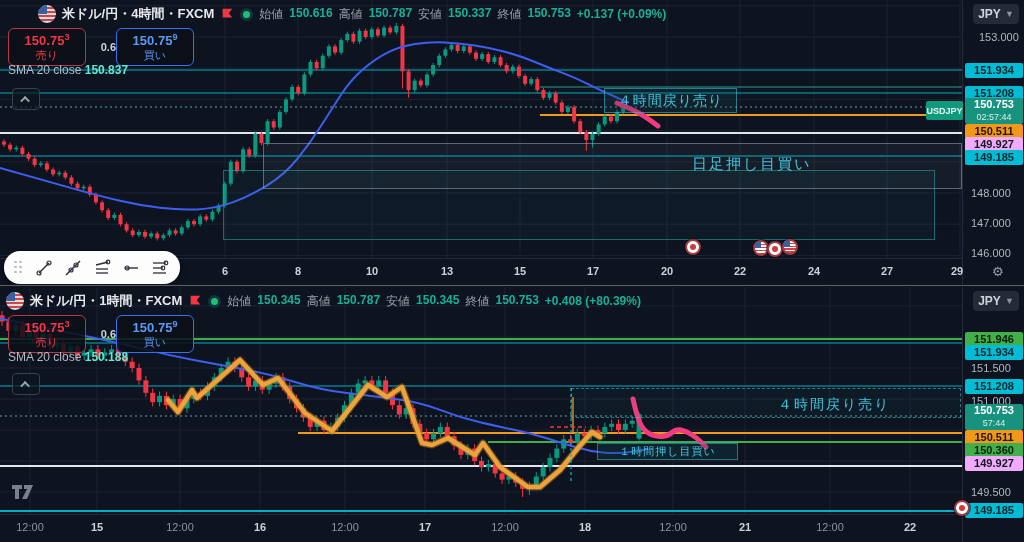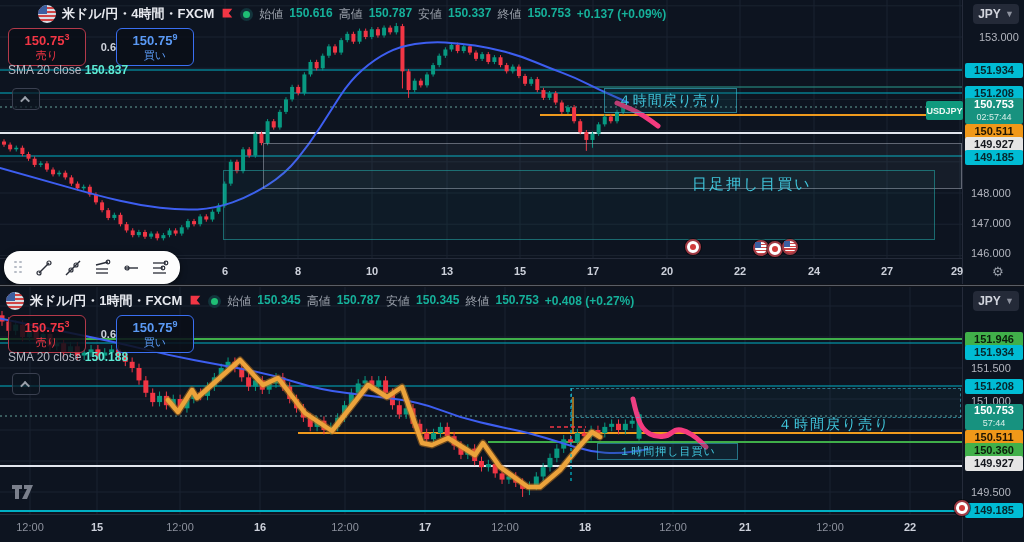--- a/index.html
+++ b/index.html
@@ -10,21 +10,21 @@
   .chart{position:absolute;left:0;top:0;}
   svg{display:block;}
   .paxis{position:absolute;left:962px;top:0;width:62px;bottom:0;border-left:1px solid #252b3a;background:#0d1420;font-size:11px;color:#b2b5be;}
   .taxis{position:absolute;left:0;width:962px;border-top:1px solid #252b3a;background:#0d1420;}
   .ttick{position:absolute;top:6px;transform:translateX(-50%);font-size:11px;color:#8d929e;}
   .ttick.day{color:#ccd0da;font-weight:bold;}
   .ptick{position:absolute;left:8px;height:14px;line-height:14px;}
   .pbadge{position:absolute;left:2px;width:58px;height:15px;line-height:15px;text-align:center;font-size:11px;border-radius:2px;font-weight:bold;}
   .pbadge.cyan{background:#00bcd4;color:#07262c;}
   .pbadge.orange{background:#f09819;color:#1f1403;}
-  .pbadge.white{background:#e5e5e5;color:#15181e;}
+  .pbadge.white{background:#f0abfc;color:#15181e;}
   .pbadge.green{background:#41b04a;color:#0b1e0c;}
   .pbadge.teal{background:#17927f;color:#fff;height:26px;line-height:13px;font-weight:bold;}
   .pbadge.teal .sub{font-weight:normal;font-size:9px;color:#d8efe9;}
   .hdr{position:absolute;display:flex;align-items:center;gap:6px;white-space:nowrap;z-index:30;}
   .pairicon{width:18px;height:18px;border-radius:50%;position:relative;overflow:hidden;background:repeating-linear-gradient(180deg,#d8dde4 0 2px,#cf4545 2px 4px);flex:0 0 auto;}
   .pairicon:before{content:"";position:absolute;left:0;top:0;width:9px;height:9px;background:#3c5fa0;}
   .title{font-size:13px;font-weight:bold;color:#e6e8ee;}
   .flag{width:14px;height:14px;flex:0 0 auto;}
   .statusdot{width:13px;height:13px;border-radius:50%;background:#12343b;position:relative;flex:0 0 auto;}
   .statusdot:after{content:"";position:absolute;left:3px;top:3px;width:7px;height:7px;border-radius:50%;background:#1fbf75;}
@@ -40,21 +40,21 @@
   .obtn.sell{border:1px solid #b3394a;color:#f23645;}
   .obtn.buy{border:1px solid #3a6ff2;color:#5b9af5;}
   .spread{width:30px;text-align:right;font-size:11px;color:#cfd3dc;font-weight:bold;}
   .smarow{position:absolute;font-size:12px;z-index:30;white-space:nowrap;}
   .smarow .lb{color:#b6bac4;}
   .smarow .vl{color:#5eead4;font-weight:bold;}
   .collapse{position:absolute;width:28px;height:22px;border:1px solid #3a4050;border-radius:4px;background:rgba(13,20,32,.7);z-index:30;display:flex;align-items:center;justify-content:center;}
   .collapse i{width:7px;height:7px;border-left:2px solid #9aa0aa;border-top:2px solid #9aa0aa;transform:rotate(45deg) translateY(2px);}
   .zone{position:absolute;z-index:5;}
   .annbox{position:absolute;z-index:25;color:#41c7dd;letter-spacing:1px;display:flex;align-items:center;justify-content:center;}
-  .anntext{position:absolute;z-index:25;color:#41c7dd;letter-spacing:2px;margin-top:20px;}
+  .anntext{position:absolute;z-index:25;color:#41c7dd;letter-spacing:2px;}
   .chip{position:absolute;z-index:26;background:#0f9a7e;color:#ecf7f3;font-size:9px;font-weight:bold;border-radius:2px;display:flex;align-items:center;justify-content:center;}
   .event{position:absolute;width:16px;height:16px;border-radius:50%;border:2px solid #a03a44;background:#fff;z-index:28;box-shadow:0 0 0 1px rgba(0,0,0,.5);}
   .event.jp:after{content:"";position:absolute;left:3px;top:3px;width:6px;height:6px;border-radius:50%;background:#d03a3a;}
   .event.us{background:repeating-linear-gradient(180deg,#fff 0 1.5px,#cf4545 1.5px 3px);}
   .event.us:after{content:"";position:absolute;left:0;top:0;width:6px;height:6px;background:#3c5fa0;}
   .jpybtn{position:absolute;left:10px;top:4px;width:46px;height:20px;background:#242a38;border-radius:4px;display:flex;align-items:center;justify-content:center;gap:4px;font-size:12px;color:#d1d4dc;font-weight:bold;z-index:10;}
   .jpybtn .chev{font-size:9px;color:#8d929e;}
   .gear{position:absolute;font-size:13px;color:#9aa0aa;z-index:10;}
   .toolbar{position:absolute;left:4px;height:33px;width:176px;background:#fdfdfd;border-radius:16px;display:flex;align-items:center;padding:0 10px;gap:9px;z-index:40;box-shadow:0 2px 6px rgba(0,0,0,.5);}
   .toolbar .dots{display:grid;grid-template-columns:4px 4px;grid-auto-rows:4px;gap:1px;margin-right:2px;}
@@ -686,21 +686,21 @@
       <span class="ohlc">
         <span class="lb">始値</span>
           <span class="vl">150.345</span>
         <span class="lb">高値</span>
           <span class="vl">150.787</span>
         <span class="lb">安値</span>
           <span class="vl">150.345</span>
         <span class="lb">終値</span>
           <span class="vl">150.753</span>
       </span>
-      <span class="chg">+0.408 (+0.27%)</span>
+      <span class="chg">+0.408 (+80.39%)</span>
     </div>
 
     <div class="orderbox" style="left:8px;top:28px;">
       <div class="obtn sell">
         <span class="pr"><span>150.75</span><sup>3</sup></span>
         <span class="lab">売り</span>
       </div>
       <div class="spread">0.6</div>
       <div class="obtn buy">
         <span class="pr"><span>150.75</span><sup>9</sup></span>

